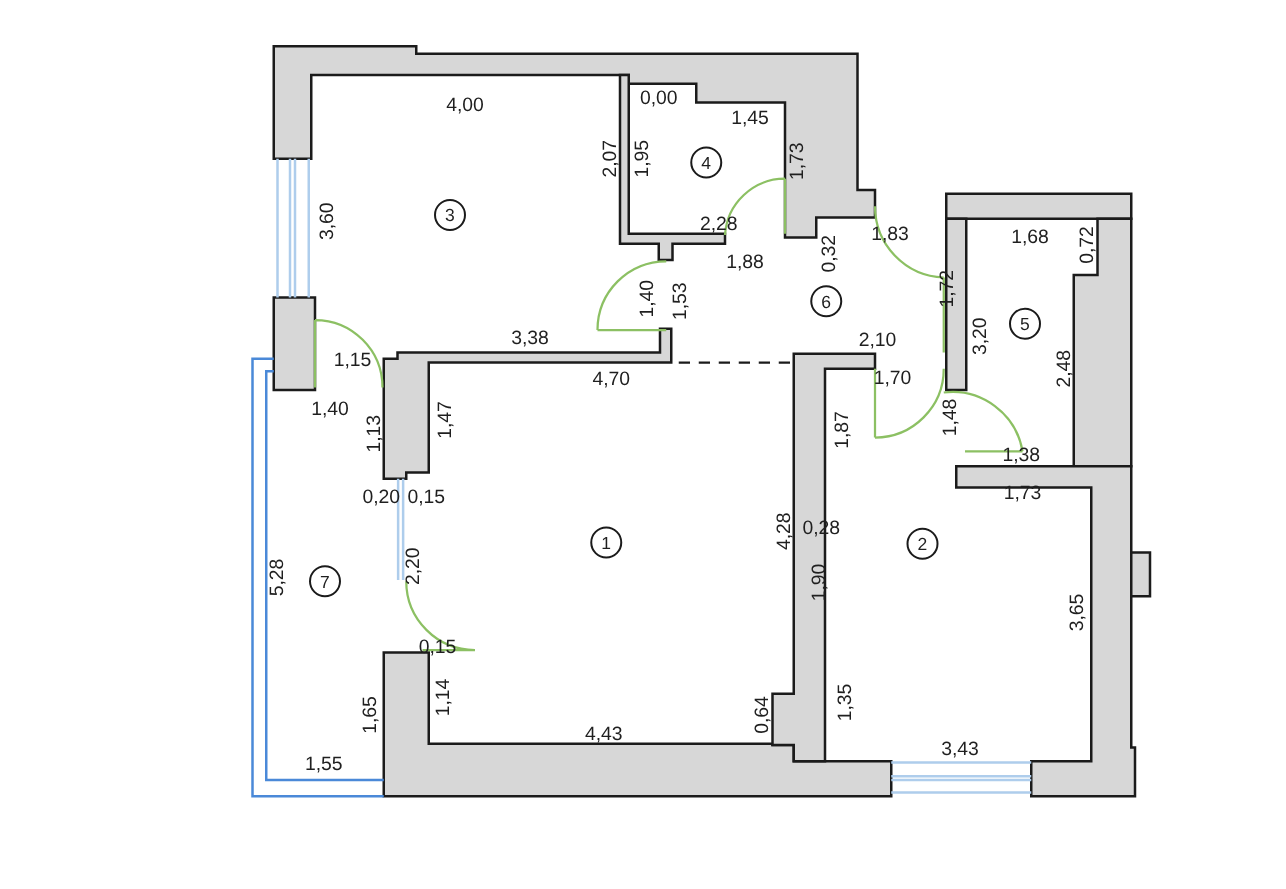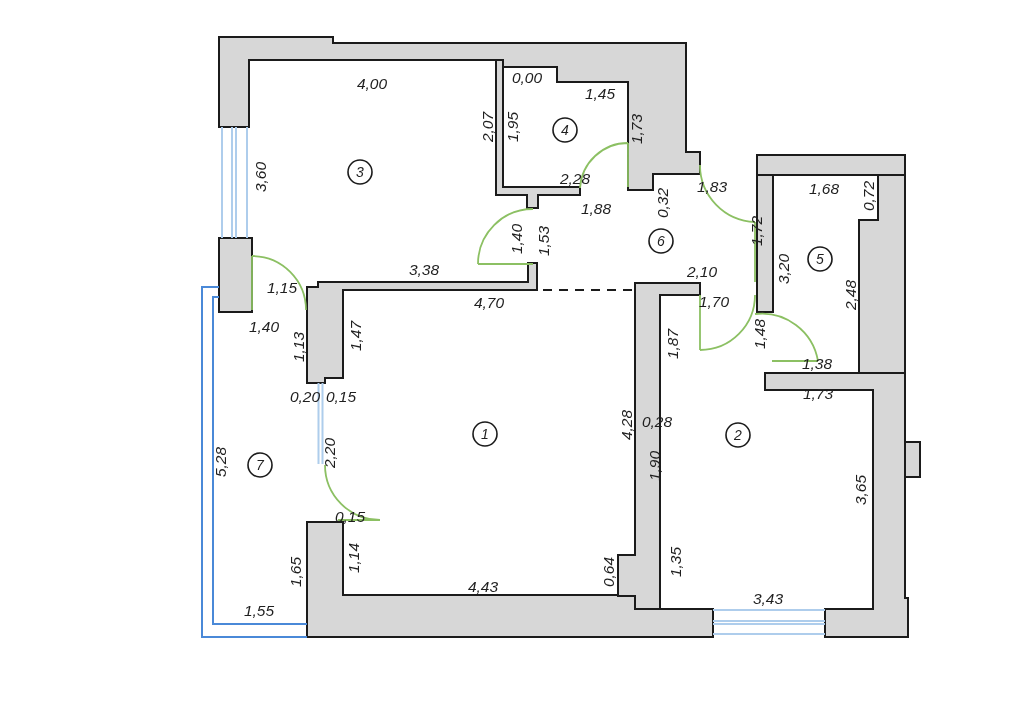--- a/index.html
+++ b/index.html
@@ -1,17 +1,17 @@
 <!DOCTYPE html>
 <html><head>
 <meta charset="utf-8">
 <style>
   html,body{margin:0;padding:0;background:#ffffff;}
   .stage{position:relative;width:1029px;height:711px;background:#fff;overflow:hidden;
-         font-family:"Liberation Sans", sans-serif;font-style:italic;}
+         font-family:"Liberation Sans", sans-serif;}
   svg{position:absolute;top:0;left:0;}
   .wall{stroke-linejoin:miter;}
   text.dim{font-family:"Liberation Sans", sans-serif;}
   text.room{font-family:"Liberation Sans", sans-serif;}
 </style>
 </head>
 <body>
 
 <div class="stage">
 <svg id="plan" width="1029" height="711" viewBox="0 0 1029 711">

